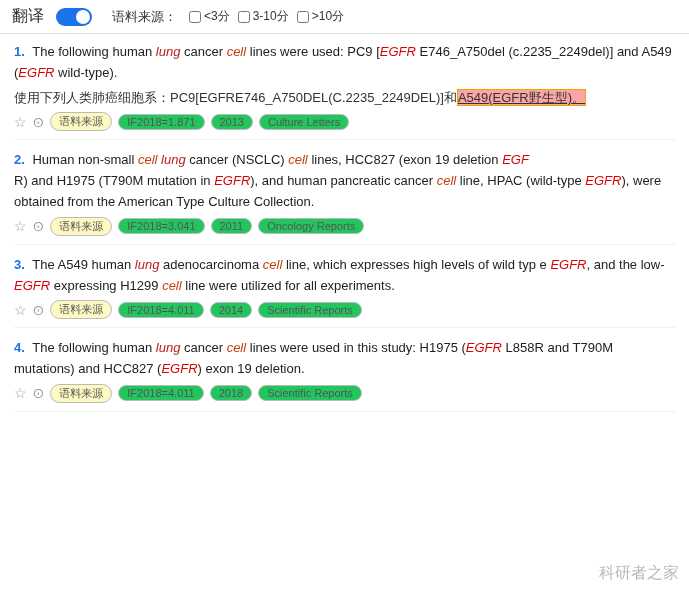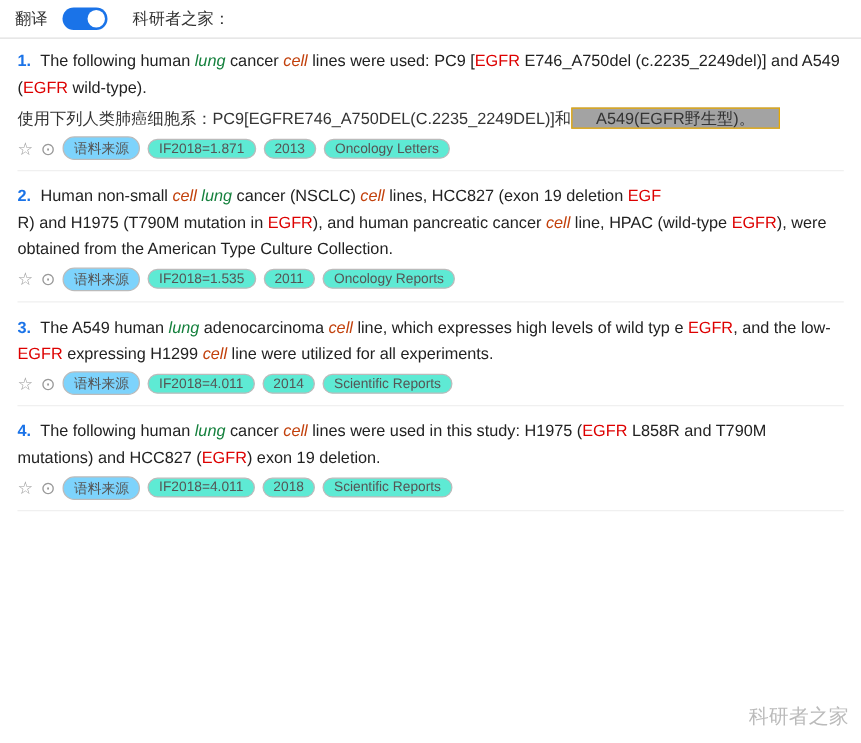--- a/index.html
+++ b/index.html
@@ -15,21 +15,21 @@
     .top-bar {
       display: flex;
       align-items: center;
       padding: 6px 12px;
       background: #fff;
       border-bottom: 1px solid #e0e0e0;
       gap: 12px;
       flex-wrap: wrap;
     }
     .translate-label {
-      font-size: 13px;
+      font-size: 16px;
       color: #333;
     }
     .toggle-switch {
       display: inline-flex;
       align-items: center;
       width: 36px;
       height: 18px;
       background: #1a73e8;
       border-radius: 9px;
       position: relative;
@@ -83,59 +83,61 @@
       color: #222;
       margin-bottom: 4px;
     }
     .zh-text {
       font-size: 13px;
       line-height: 1.6;
       color: #333;
       margin-bottom: 4px;
     }
     .highlight-box {
-      background: #a3a3a3;
+      background: #fca5a5;
       border: 1px solid #e6a800;
       display: inline;
-      padding: 0 19px;
+      padding: 0 0;
+      text-decoration: underline;
     }
     .italic-egfr {
+      font-style: italic;
       color: #d00;
       font-weight: normal;
     }
     .italic-cell {
       font-style: italic;
       color: #c2410c;
     }
     .italic-lung {
       font-style: italic;
-      color: #15803d;
+      color: #b91c1c;
     }
     .meta-row {
       display: flex;
       align-items: center;
       gap: 6px;
       flex-wrap: wrap;
       margin-top: 3px;
     }
     .meta-icon {
       color: #999;
       font-size: 14px;
       cursor: pointer;
     }
     .meta-tag {
       border: 1px solid #bbb;
       border-radius: 10px;
       padding: 1px 8px;
       font-size: 11px;
       color: #555;
-      background: #5eead4;
+      background: #22c55e;
     }
     .meta-tag.source {
-      background: #7dd3fc;
+      background: #fef9c3;
       color: #555;
       font-family: Liberation Serif, serif;
     }
     .watermark {
       position: fixed;
       bottom: 10px;
       right: 10px;
       font-size: 16px;
       color: #bbb;
     }
@@ -146,53 +148,67 @@
     }
   </style>
 </head>
 <body>
 
 <div class="top-bar">
   <span class="translate-label">翻译</span>
   <div class="toggle-switch">
     <div class="toggle-thumb"></div>
   </div>
-  <span class="filter-label">科研者之家：</span>
+  <span class="filter-label">语料来源：</span>
+  <div class="filter-group">
+    <label class="filter-item">
+      <input type="checkbox" style="">
+      <span>&lt;3分</span>
+    </label>
+    <label class="filter-item">
+      <input type="checkbox" style="">
+      <span>3-10分</span>
+    </label>
+    <label class="filter-item">
+      <input type="checkbox" style="">
+      <span>&gt;10分</span>
+    </label>
+  </div>
 </div>
 
 <div class="main-content">
 
   <div class="result-item">
     <div class="en-text">
       <span class="result-number">1.</span>
       The following human <span class="italic-lung">lung</span> cancer <span class="italic-cell">cell</span> lines were used: PC9 [<span class="italic-egfr">EGFR</span> E746_A750del (c.2235_2249del)] and A549 (<span class="italic-egfr">EGFR</span> wild-type).
     </div>
     <div class="zh-text">
       使用下列人类肺癌细胞系：PC9[EGFRE746_A750DEL(C.2235_2249DEL)]和<span class="highlight-box">A549(EGFR野生型)。</span>
     </div>
     <div class="meta-row">
       <span class="meta-icon">☆</span>
       <span class="meta-icon">⊙</span>
       <span class="meta-tag source">语料来源</span>
       <span class="meta-tag">IF2018=1.871</span>
       <span class="meta-tag">2013</span>
-      <span class="meta-tag">Oncology Letters</span>
+      <span class="meta-tag">Culture Letters</span>
     </div>
   </div>
 
   <div class="result-item">
     <div class="en-text">
       <span class="result-number">2.</span>
       Human non-small <span class="italic-cell">cell</span> <span class="italic-lung">lung</span> cancer (NSCLC) <span class="italic-cell">cell</span> lines, HCC827 (exon 19 deletion <span class="italic-egfr">EGF</span><br style="display:inline">R) and H1975 (T790M mutation in <span class="italic-egfr">EGFR</span>), and human pancreatic cancer <span class="italic-cell">cell</span> line, HPAC (wild-type <span class="italic-egfr">EGFR</span>), were obtained from the American Type Culture Collection.
     </div>
     <div class="meta-row">
       <span class="meta-icon">☆</span>
       <span class="meta-icon">⊙</span>
       <span class="meta-tag source">语料来源</span>
-      <span class="meta-tag">IF2018=1.535</span>
+      <span class="meta-tag">IF2018=3.041</span>
       <span class="meta-tag">2011</span>
       <span class="meta-tag">Oncology Reports</span>
     </div>
   </div>
 
   <div class="result-item">
     <div class="en-text">
       <span class="result-number">3.</span>
       The A549 human <span class="italic-lung">lung</span> adenocarcinoma <span class="italic-cell">cell</span> line, which expresses high levels of wild typ e <span class="italic-egfr">EGFR</span>, and the low-<span class="italic-egfr">EGFR</span> expressing H1299 <span class="italic-cell">cell</span> line were utilized for all experiments.
     </div>

